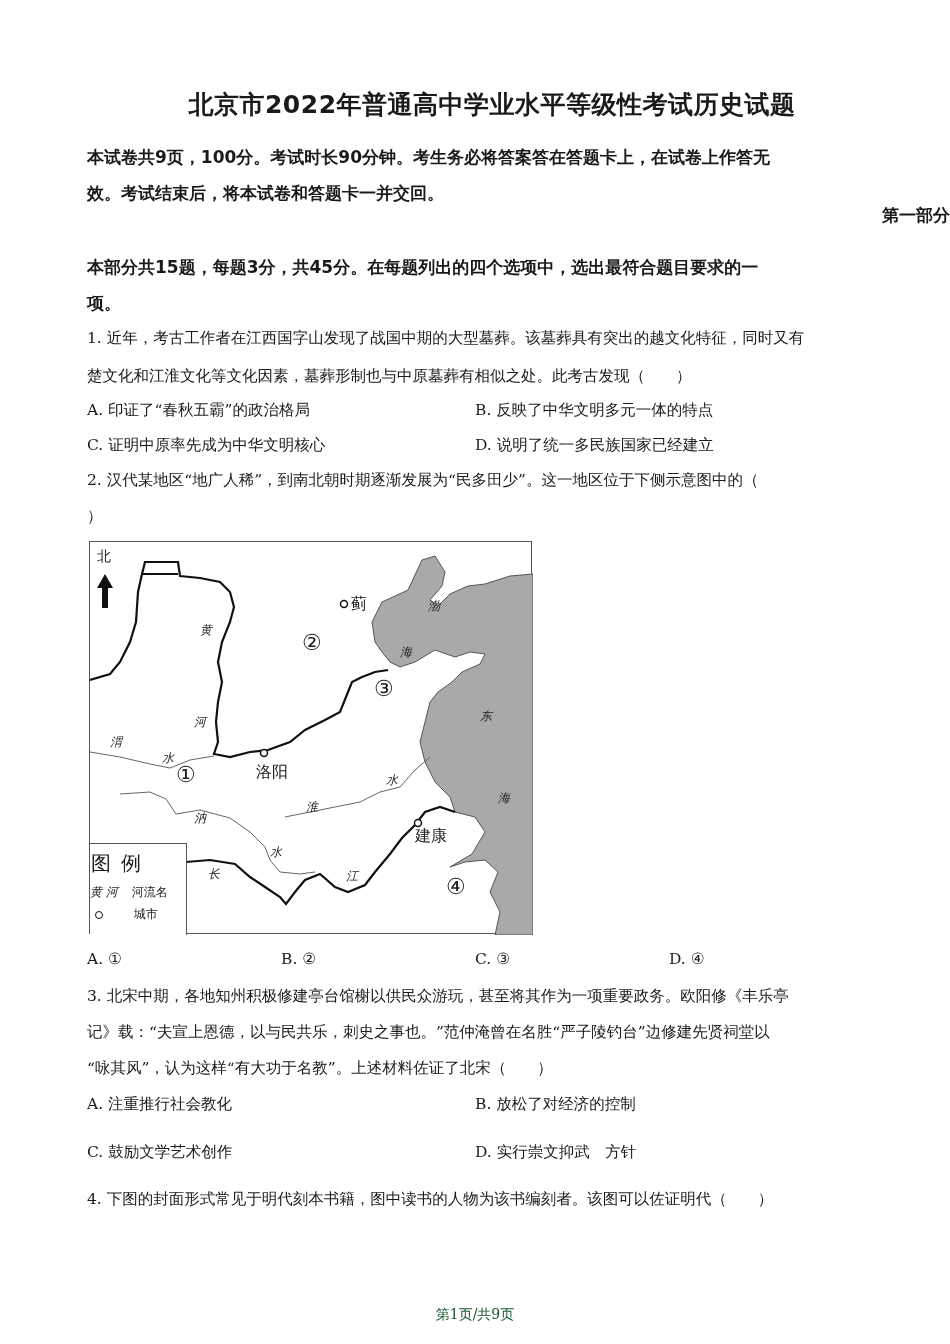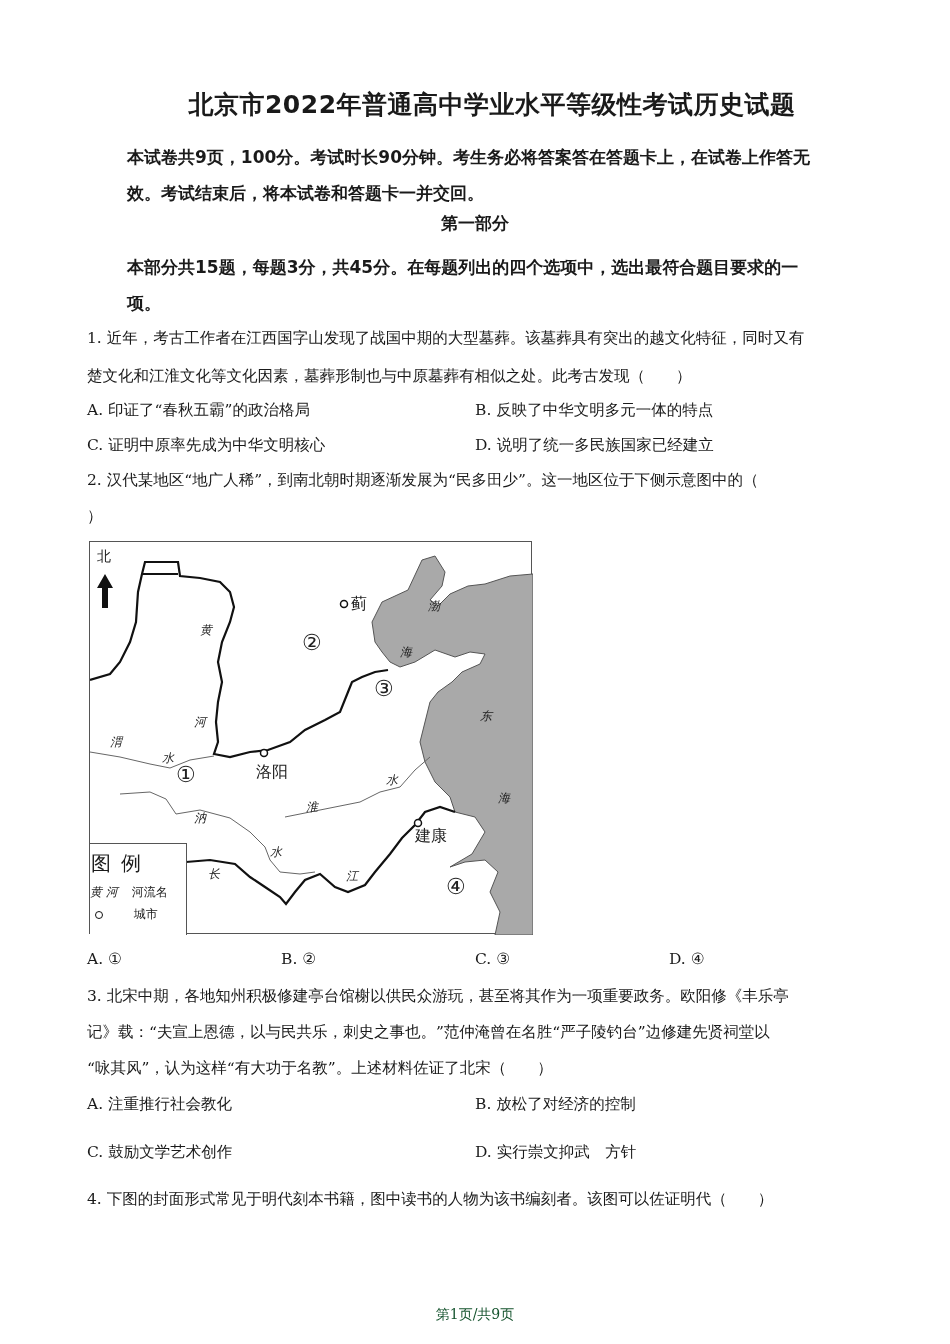--- a/index.html
+++ b/index.html
@@ -11,24 +11,23 @@
     .page-title {
       position: absolute; top: 88px; left: 0; width: 950px; text-align: center;
       font-size: 25px; font-weight: bold; letter-spacing: 0.5px;
       font-family: "DejaVu Sans", "Liberation Sans", sans-serif;
       padding-left: 17px;
     }
     .bold-line {
       position: absolute; left: 87px; font-size: 17px; font-weight: bold;
       font-family: "DejaVu Sans", "Liberation Sans", sans-serif;
       white-space: nowrap;
-      margin-left: 40px;
     }
     .section-heading {
-      position: absolute; top: 212px; left: 0; width: 950px; text-align: center;
+      position: absolute; top: 204px; left: 0; width: 950px; text-align: right;
       font-size: 17px; font-weight: bold;
       font-family: "DejaVu Sans", "Liberation Sans", sans-serif;
     }
     .line {
       position: absolute; left: 87px; font-size: 15.5px; white-space: nowrap;
     }
     .opt { position: absolute; font-size: 15.5px; white-space: nowrap; }
     .map-box {
       position: absolute; left: 89px; top: 541px; width: 443px; height: 393px;
       border: 1.5px solid #555; box-sizing: border-box; background: #fff;

